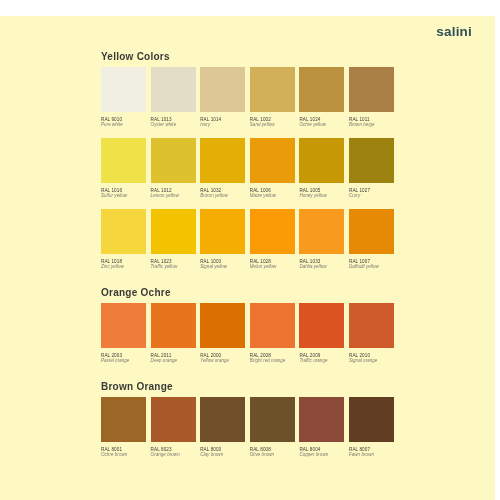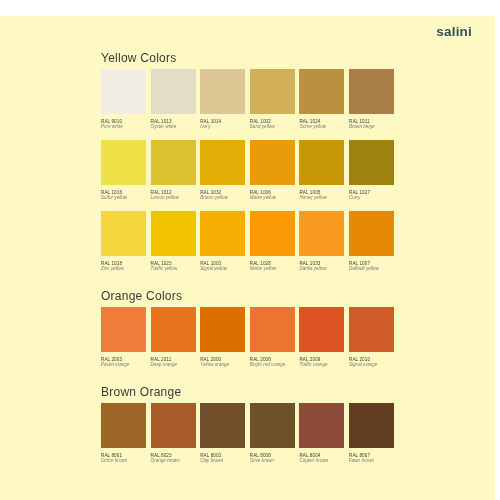--- a/index.html
+++ b/index.html
@@ -48,22 +48,22 @@
     position: absolute;
     left: 101px;
     top: 36px;
     width: 297px;
   }
 
   .section {
     margin-bottom: 6px;
   }
   .section-title {
-    font-size: 12px;
-    font-weight: normal;
+    font-size: 10px;
+    font-weight: bold;
     color: #3a3a38;
     letter-spacing: 0.25px;
     margin: 0 0 5px 0;
     line-height: 1;
   }
 
   .row {
     display: flex;
     gap: 4.6px;
     margin-bottom: 3px;
@@ -207,21 +207,21 @@
           </div>
           <div class="cell">
             <div class="swatch" style="background: rgb(230, 138, 6);"></div>
             <div class="code">RAL 1007</div>
             <div class="name">Daffodil yellow</div>
           </div>
         </div>
       </div>
       <div class="sec-gap"></div>
       <div class="section">
-        <div class="section-title">Orange Colors</div>
+        <div class="section-title">Orange Ochre</div>
         <div class="row">
           <div class="cell">
             <div class="swatch" style="background: rgb(239, 124, 58);"></div>
             <div class="code">RAL 2003</div>
             <div class="name">Pastel orange</div>
           </div>
           <div class="cell">
             <div class="swatch" style="background: rgb(232, 117, 30);"></div>
             <div class="code">RAL 2011</div>
             <div class="name">Deep orange</div>

